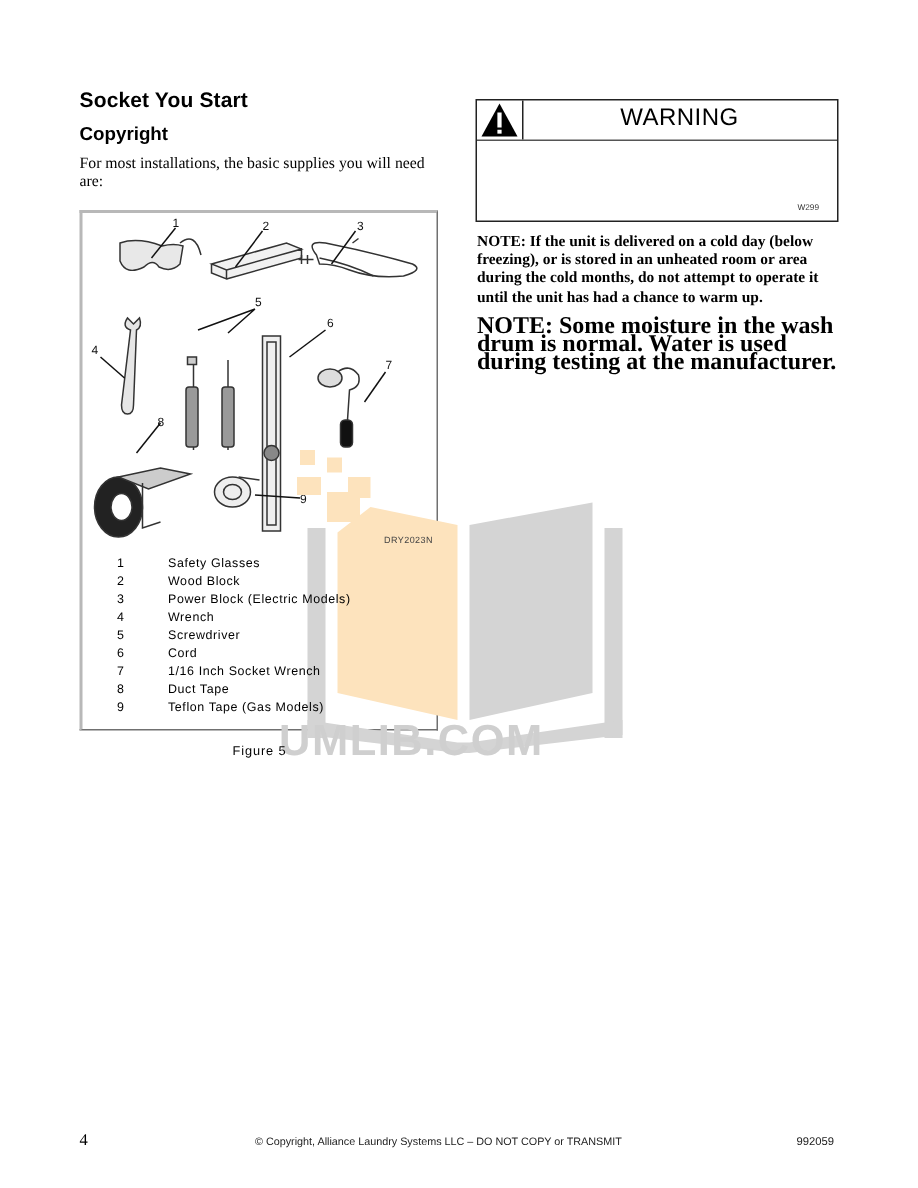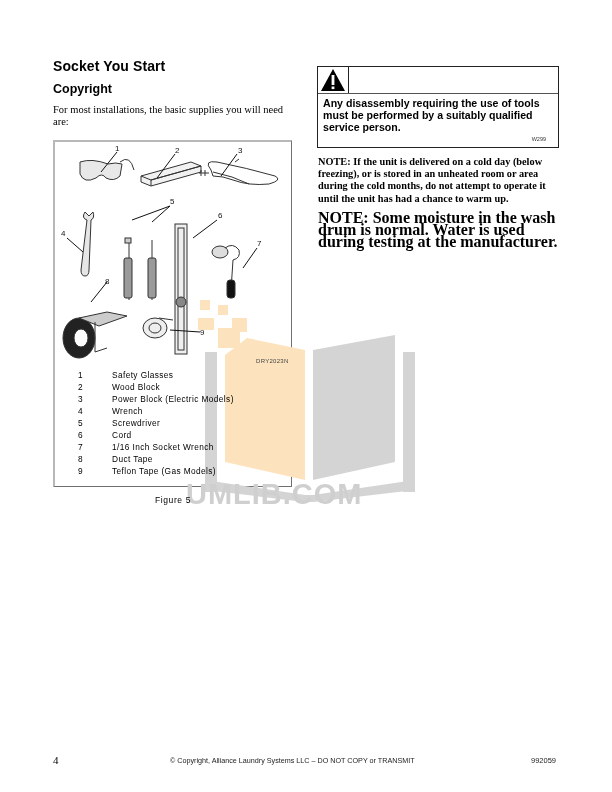--- a/index.html
+++ b/index.html
@@ -199,22 +199,22 @@
 
 <div class="abs warn">
   <div class="warn-head">
     <div class="warn-iconcell">
       <svg width="30" height="26" viewBox="0 0 30 26" xmlns="http://www.w3.org/2000/svg">
         <path d="M15 2 L27 24 L3 24 Z" fill="#000"></path>
         <rect x="13.6" y="8" width="2.8" height="10" fill="#fff"></rect>
         <rect x="13.6" y="19.5" width="2.8" height="2.6" fill="#fff"></rect>
       </svg>
     </div>
+    <div class="warn-title">WARNING</div>
   </div>
-  <div class="warn-body">Any disassembly requiring the use of tools must be performed by a suitably qualified service person.</div>
   <div class="warn-code">W299</div>
 </div>
 
 <div class="abs note1">NOTE: If the unit is delivered on a cold day (below freezing), or is stored in an unheated room or area during the cold months, do not attempt to operate it until the unit has had a chance to warm up.</div>
 <div class="abs note2">NOTE: Some moisture in the wash drum is normal. Water is used during testing at the manufacturer.</div>
 
 <div class="abs pgnum">4</div>
 <div class="abs copy">© Copyright, Alliance Laundry Systems LLC – DO NOT COPY or TRANSMIT</div>
 <div class="abs docnum">992059</div>
 

